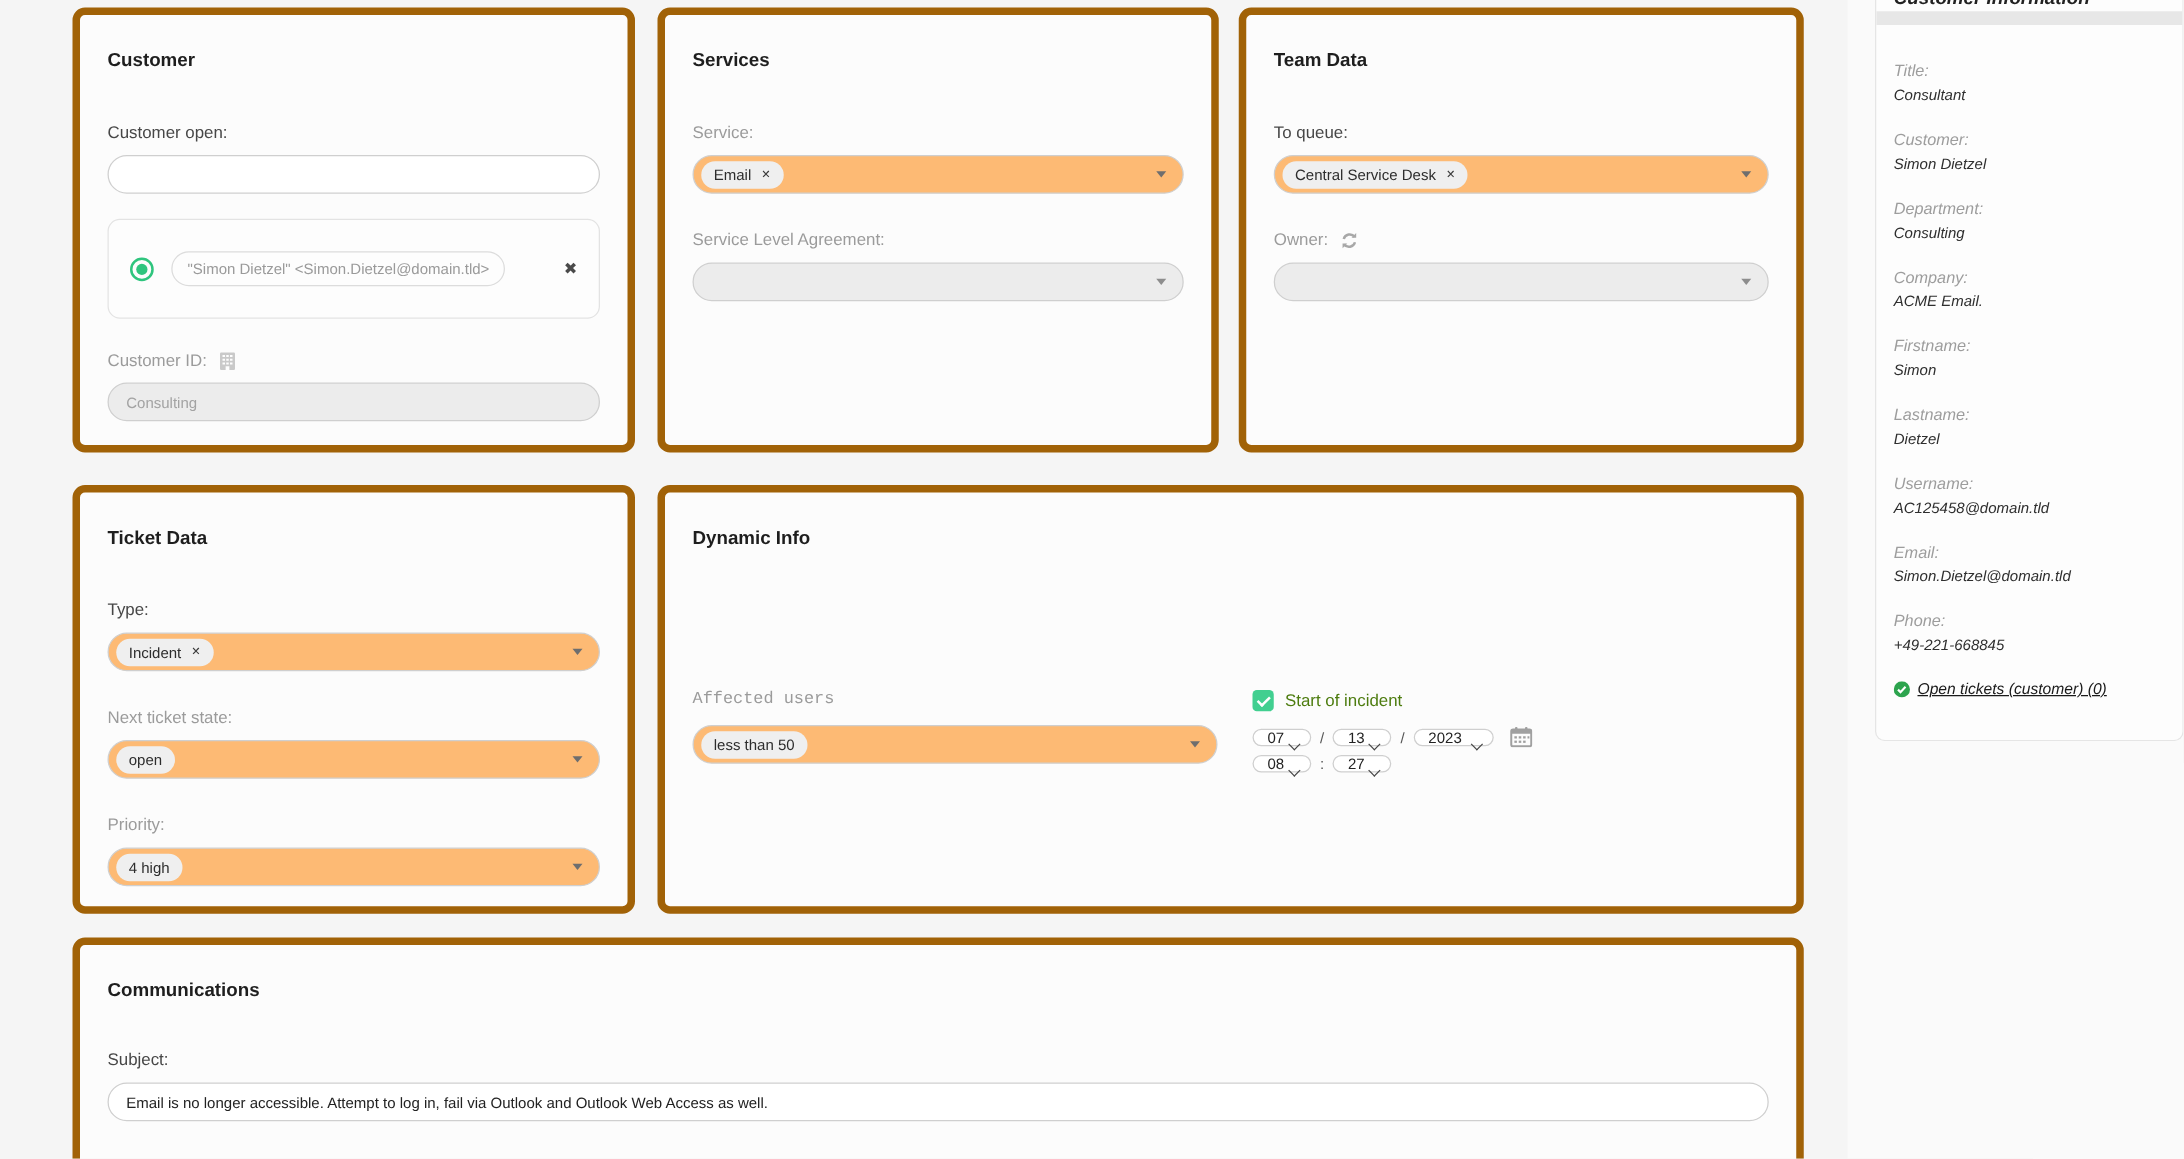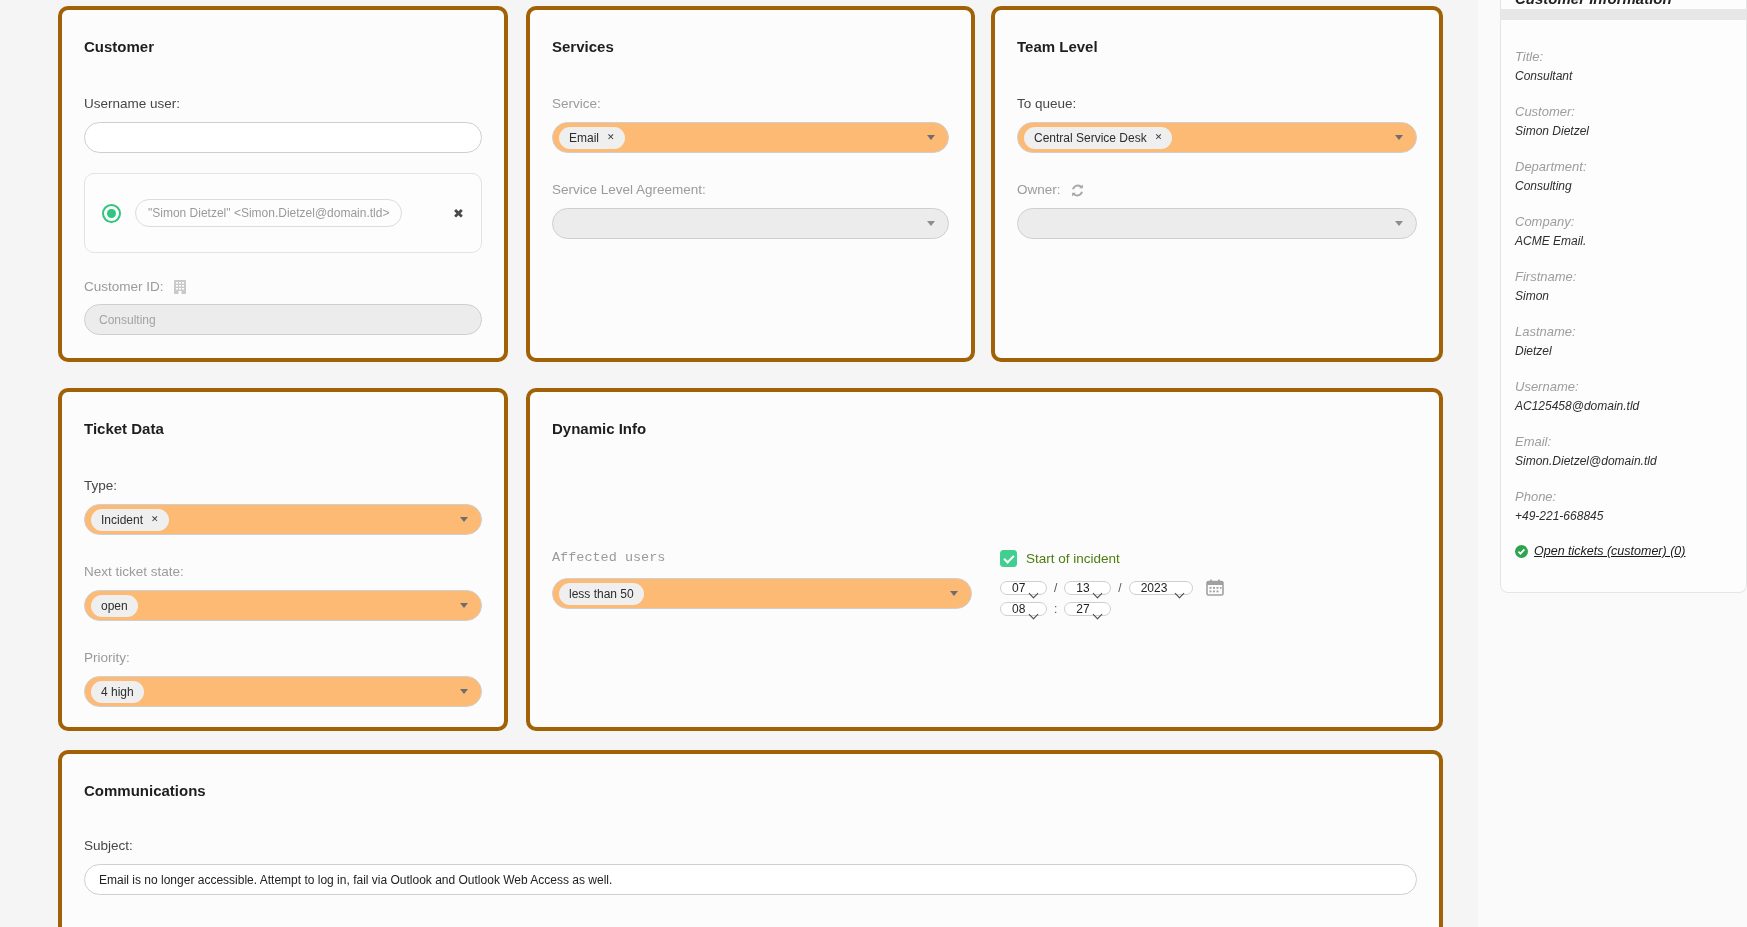--- a/index.html
+++ b/index.html
@@ -1,19 +1,19 @@
 <!DOCTYPE html>
 <html><head>
 <meta charset="utf-8">
 <style>
   html,body{margin:0;padding:0;}
   body{font-family:"Liberation Sans","DejaVu Sans",sans-serif;background:#f5f5f5;}
   #app{position:relative;width:1747px;height:927px;overflow:hidden;background:#f5f5f5;}
 
-  .panel{position:absolute;background:#fcfcfc;border:4px solid #a16207;border-radius:10px;
+  .panel{position:absolute;background:#fcfcfc;border:6px solid #a16207;border-radius:10px;
          padding:28px 22px;box-sizing:border-box;}
   .panel h2{margin:0;font-size:15px;font-weight:bold;color:#1e1e1e;}
 
   .lbl{font-size:13.5px;color:#474747;margin:0 0 10px;line-height:16px;}
   .lbl.muted{color:#9b9b9b;}
   .fgap{margin-top:29px;}
 
   
   .ms{position:relative;height:31px;border:1px solid #cfcfcf;border-radius:15.5px;background:#fdba74;
       display:flex;align-items:center;padding:0 30px 0 6px;box-sizing:border-box;cursor:pointer;}
@@ -79,21 +79,21 @@
 
   .icon-inline{display:flex;align-items:center;flex:none;}
 </style>
 </head>
 <body>
 
 <div id="app">
 
   <section class="panel" style="left:58px;top:6px;width:450px;height:356px;">
     <h2>Customer</h2>
-    <p class="lbl" style="margin-top:41px;">Username user:</p>
+    <p class="lbl" style="margin-top:41px;">Customer open:</p>
     <input class="ti" value="" style="">
     <div class="cust-card">
       <span class="radio"></span>
       <span class="sel-pill">"Simon Dietzel" &lt;Simon.Dietzel@domain.tld&gt;</span>
       <span class="card-x">✖</span>
     </div>
     <div class="cid-row">
       <p class="lbl muted">Customer ID:</p>
       <span class="icon-inline">
         <svg width="14" height="16" viewBox="0 0 14 16">
@@ -126,21 +126,21 @@
       </span>
       <span class="arrow"></span>
     </div>
     <p class="lbl muted fgap">Service Level Agreement:</p>
     <div class="ms disabled">
       <span class="arrow"></span>
     </div>
   </section>
 
   <section class="panel" style="left:991px;top:6px;width:452px;height:356px;">
-    <h2>Team Level</h2>
+    <h2>Team Data</h2>
     <p class="lbl" style="margin-top:41px;">To queue:</p>
     <div class="ms">
       <span class="tag">
         <span>Central Service Desk</span>
         <span class="x">✕</span>
       </span>
       <span class="arrow"></span>
     </div>
     <div class="cid-row fgap" style="margin-bottom:10px;margin-top:29px;">
       <p class="lbl muted">Owner:</p>

